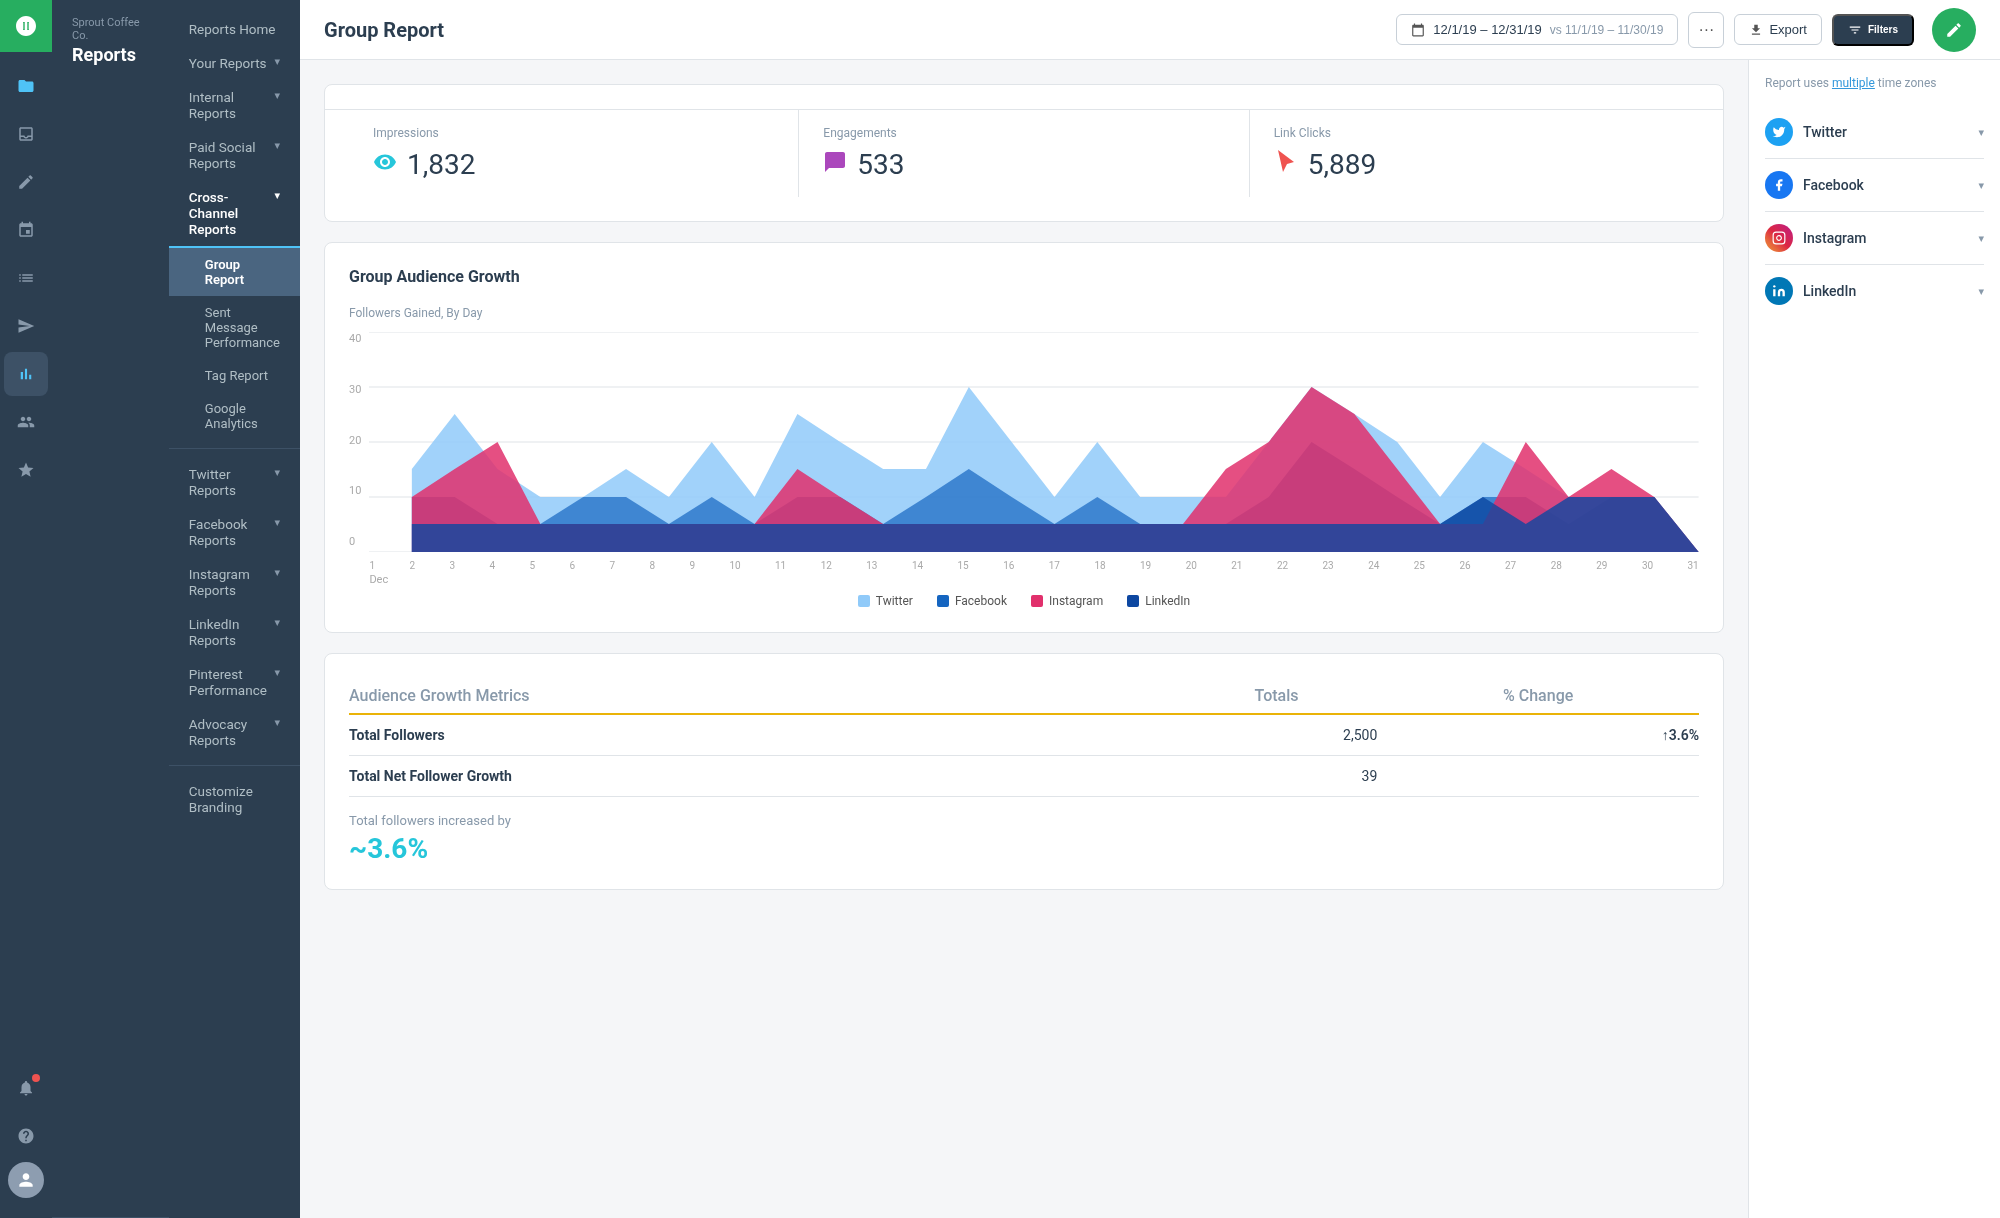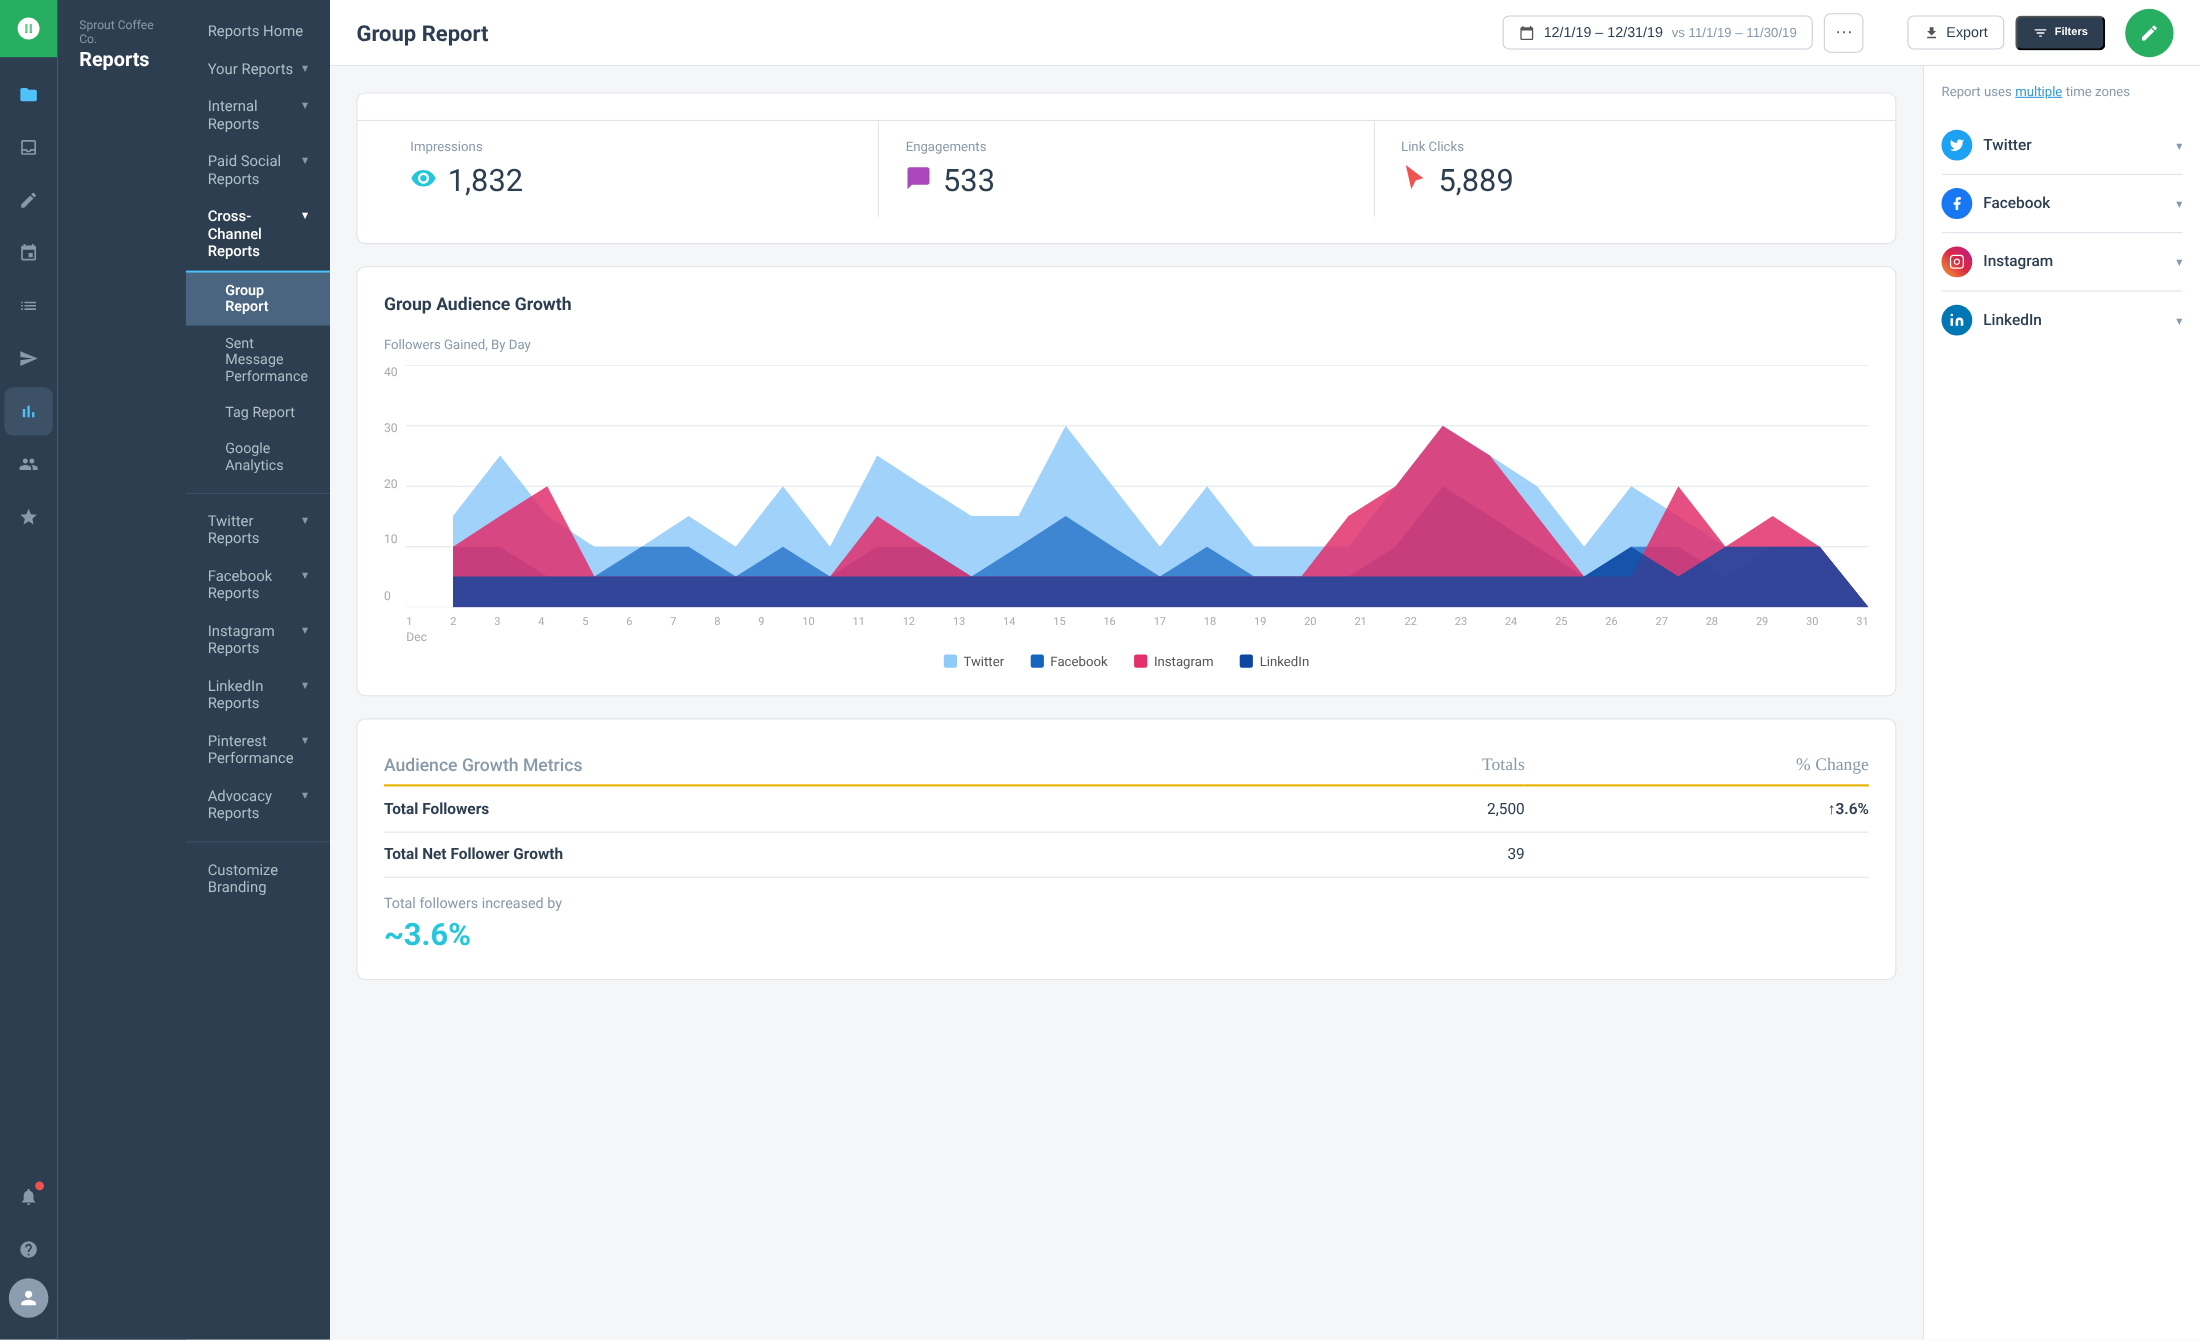--- a/index.html
+++ b/index.html
@@ -187,21 +187,20 @@
       display: flex;
       align-items: center;
       gap: 6px;
       border: 1px solid #c8d0d8;
       border-radius: 6px;
       padding: 7px 14px;
       font-size: 13px;
       background: white;
       cursor: pointer;
       color: #2c3e50;
-      margin-left: 30px;
     }
     .btn-filters {
       display: flex;
       align-items: center;
       gap: 6px;
       border-radius: 6px;
       padding: 7px 14px;
       font-size: 10px;
       background: #2c3e50;
       color: white;
@@ -318,21 +317,21 @@
       border-collapse: collapse;
     }
     .metrics-table th {
       font-size: 16px;
       color: #8899aa;
       font-weight: 500;
       text-align: left;
       padding: 8px 0;
       border-bottom: 2px solid #eab308;
     }
-    .metrics-table th:not(:first-child) { text-align: right; font-family: Liberation Serif, serif; }
+    .metrics-table th:not(:first-child) { text-align: center; }
     .metrics-table td {
       padding: 12px 0;
       border-bottom: 1px solid #e0e4e8;
       font-size: 14px;
       color: #2c3e50;
     }
     .metrics-table td:not(:first-child) { text-align: right; }
     .metrics-table td:first-child { font-weight: 700; }
     .change-positive { color: #27ae60; font-weight: 600; }
 

